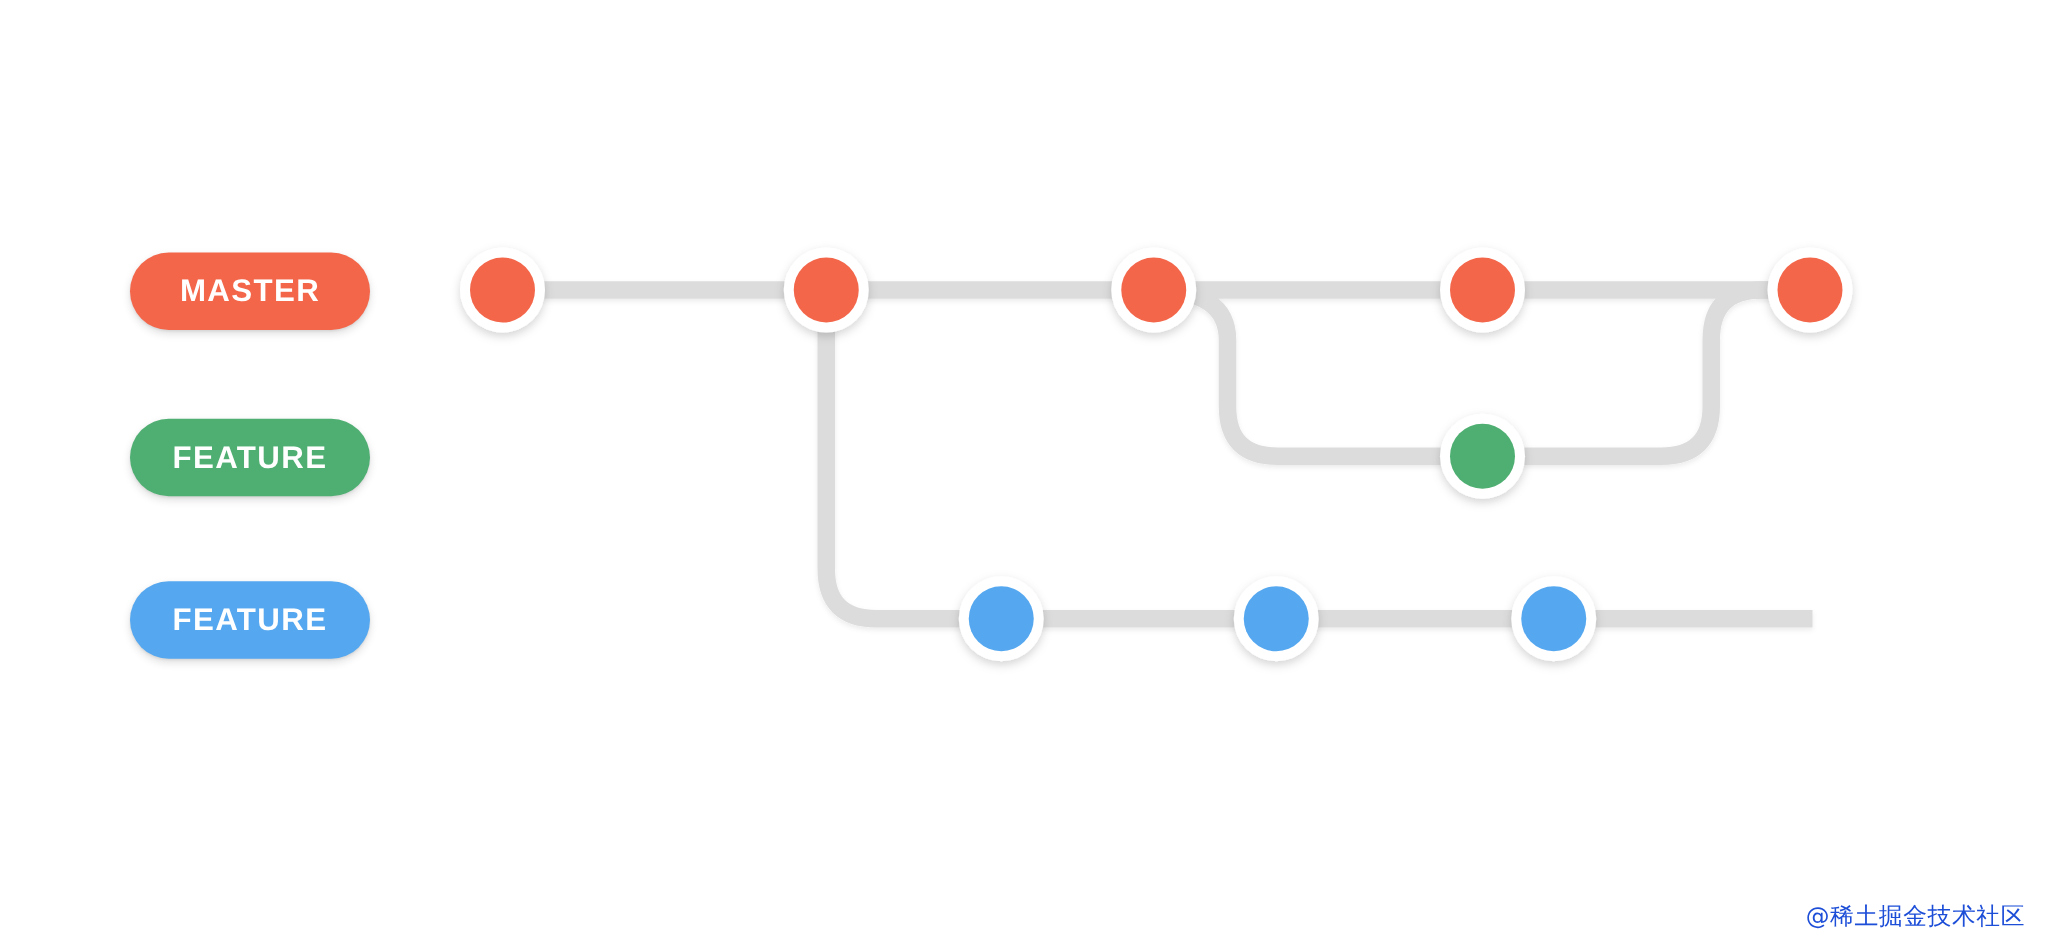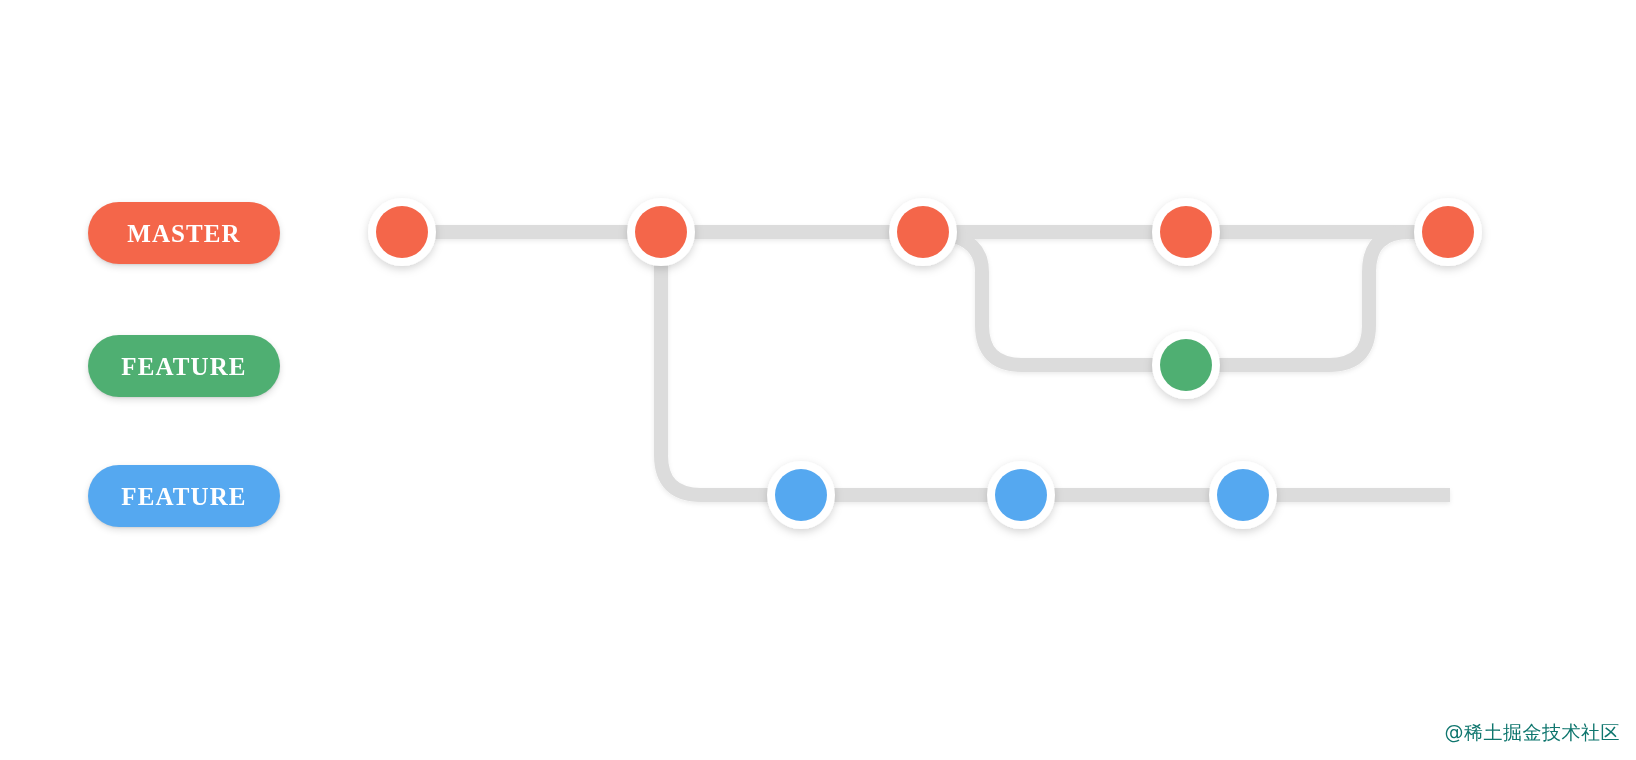--- a/index.html
+++ b/index.html
@@ -20,26 +20,25 @@
   }
   #graph-svg {
     position: absolute;
     left: 0;
     top: 0;
     width: 1636px;
     height: 760px;
   }
   .legend {
     position: absolute;
-    left: 0;
+    left: 16px;
     top: 0;
     width: 1500px;
     height: 760px;
     pointer-events: none;
-    font-family: Liberation Serif, serif;
   }
   .branch-pill {
     position: absolute;
     display: flex;
     align-items: center;
     justify-content: center;
     width: 192px;
     height: 62px;
     border-radius: 31px;
     box-sizing: border-box;
@@ -58,21 +57,21 @@
   .pill-master { left: 88px; top: 202px; background: #F4664A; }
   .pill-feature-green { left: 88px; top: 335px; background: #4FAF72; }
   .pill-feature-blue { left: 88px; top: 465px; background: #55A8F0; }
   .pill-feature-green span,
   .pill-feature-blue span { font-weight: bold; letter-spacing: 1.1px; }
 
   .watermark {
     position: absolute;
     right: 16px;
     bottom: 14px;
-    color: #0f766e;
+    color: #1d4ed8;
     font-size: 19px;
     letter-spacing: 0.5px;
     user-select: none;
     font-family: "DejaVu Sans", sans-serif;
   }
 </style>
 </head>
 <body>
 
 <div id="stage">

